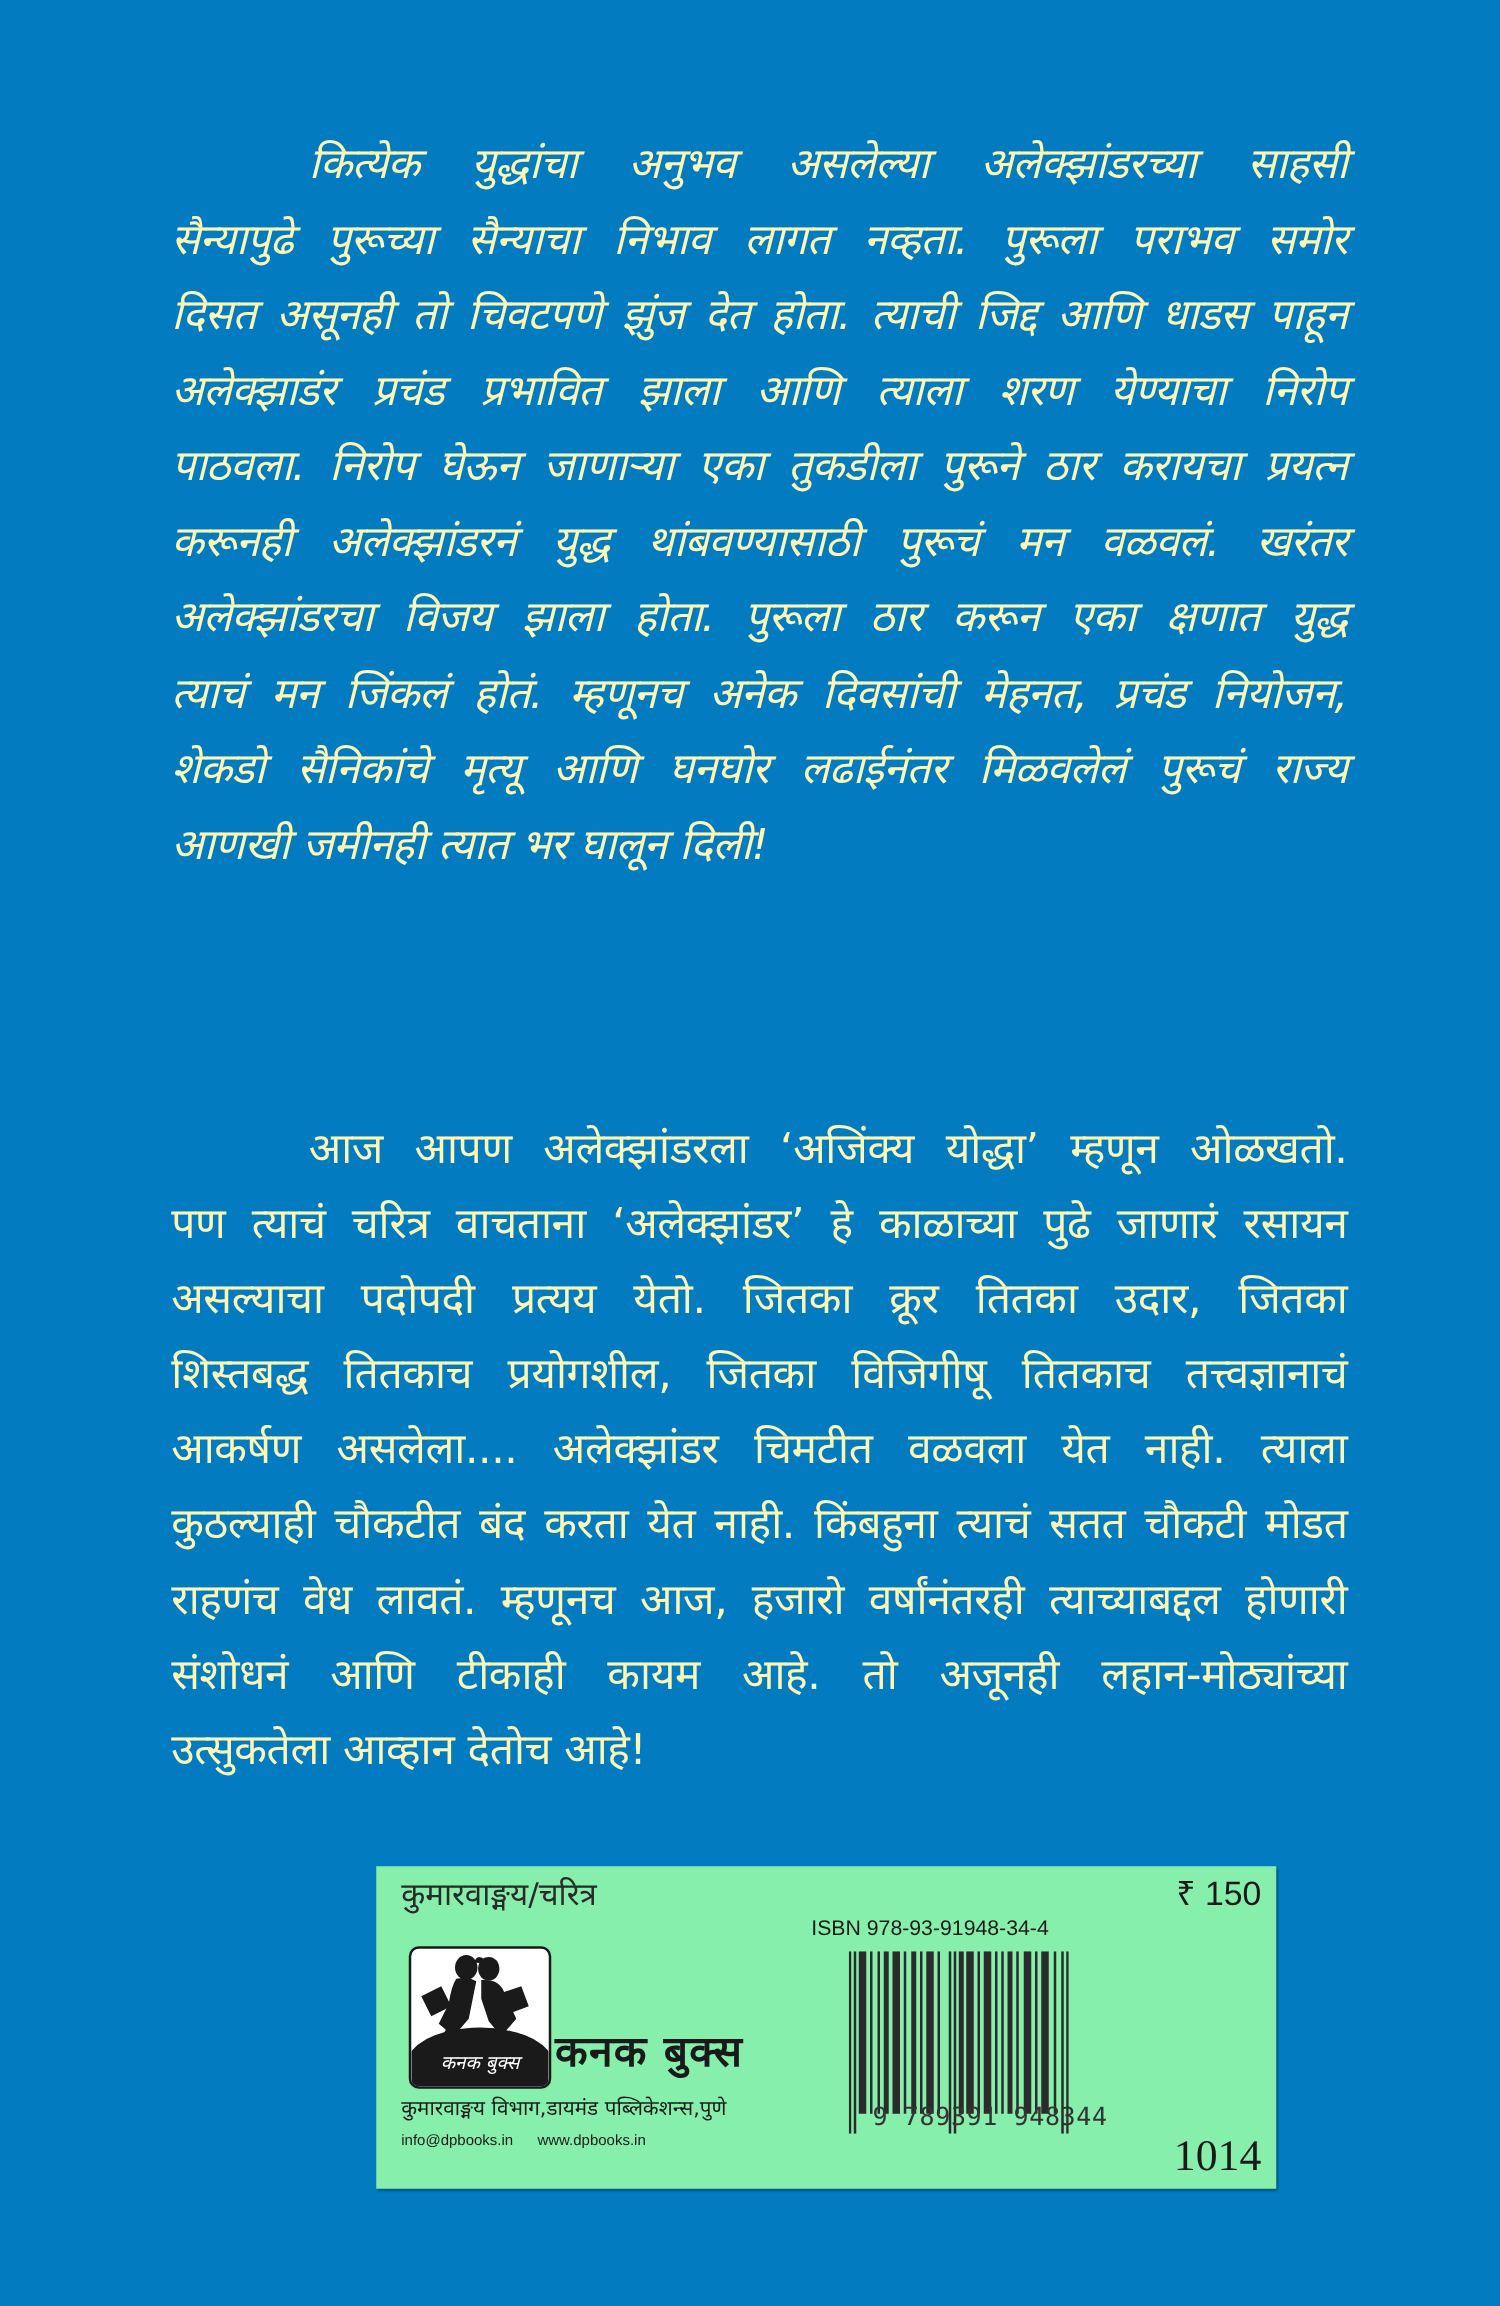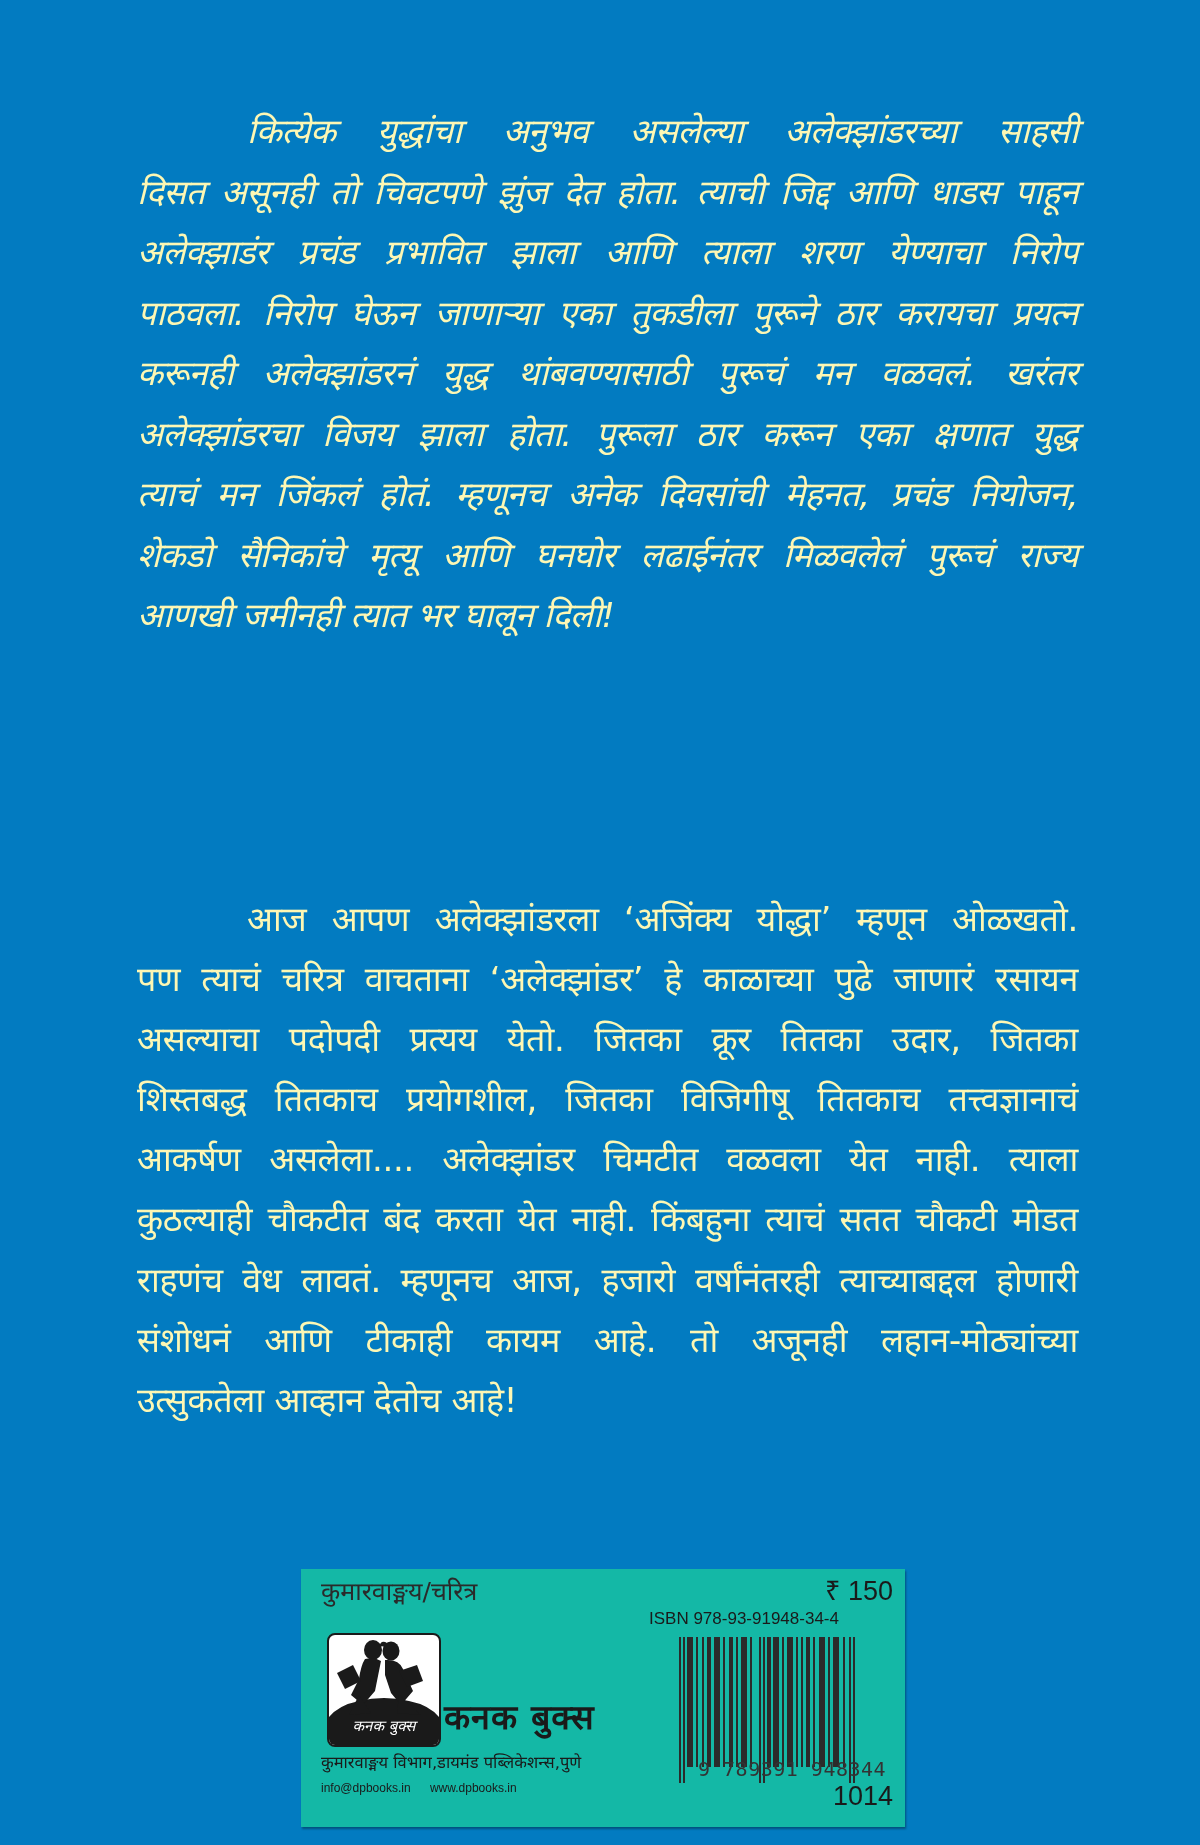--- a/index.html
+++ b/index.html
@@ -47,24 +47,24 @@
     top: 889px;
     line-height: 60.1px;
     letter-spacing: -0.3px;
   }
   #para2 .line { height: 60.1px; }
 
   
   .info-box {
     position: absolute;
     left: 301px;
-    top: 1569px;
-    width: 604px;
+    top: 1493px;
+    width: 720px;
     height: 258px;
-    background: #14b8a6;
+    background: #86efac;
     box-shadow: 1px 2px 2px rgba(0,0,0,0.35);
     color: #1a1a1a;
   }
   .category {
     position: absolute;
     left: 20px;
     top: 4px;
     font-size: 25px;
     color: #2a2a2a;
   }
@@ -102,22 +102,22 @@
     color: #333;
     background: transparent;
     white-space: pre;
     letter-spacing: 0.5px;
     margin-left: 44px;
   }
   .code-num {
     position: absolute;
     right: 12px;
     top: 212px;
-    font-family: Liberation Sans, sans-serif;
-    font-size: 27px;
+    font-family: Liberation Serif, serif;
+    font-size: 35px;
     color: #1a1a1a;
   }
   .logo-box {
     position: absolute;
     left: 26px;
     top: 64px;
     width: 110px;
     height: 110px;
     border: 2px solid #1a1a1a;
     border-radius: 8px;
@@ -153,20 +153,21 @@
   }
   .contact span + span { margin-left: 16px; }
 </style>
 </head>
 <body>
 
 <div>
 
   <div class="blurb" id="para1">
     <span class="line indent">कित्येक युद्धांचा अनुभव असलेल्या अलेक्झांडरच्या साहसी</span>
+    <span class="line">सैन्यापुढे पुरूच्या सैन्याचा निभाव लागत नव्हता. पुरूला पराभव समोर</span>
     <span class="line">दिसत असूनही तो चिवटपणे झुंज देत होता. त्याची जिद्द आणि धाडस पाहून</span>
     <span class="line">अलेक्झाडंर प्रचंड प्रभावित झाला आणि त्याला शरण येण्याचा निरोप</span>
     <span class="line">पाठवला. निरोप घेऊन जाणाऱ्या एका तुकडीला पुरूने ठार करायचा प्रयत्न</span>
     <span class="line">करूनही अलेक्झांडरनं युद्ध थांबवण्यासाठी पुरूचं मन वळवलं. खरंतर</span>
     <span class="line">अलेक्झांडरचा विजय झाला होता. पुरूला ठार करून एका क्षणात युद्ध</span>
     <span class="line">त्याचं मन जिंकलं होतं. म्हणूनच अनेक दिवसांची मेहनत, प्रचंड नियोजन,</span>
     <span class="line">शेकडो सैनिकांचे मृत्यू आणि घनघोर लढाईनंतर मिळवलेलं पुरूचं राज्य</span>
     <span class="line last">आणखी जमीनही त्यात भर घालून दिली!</span>
   </div>
 

